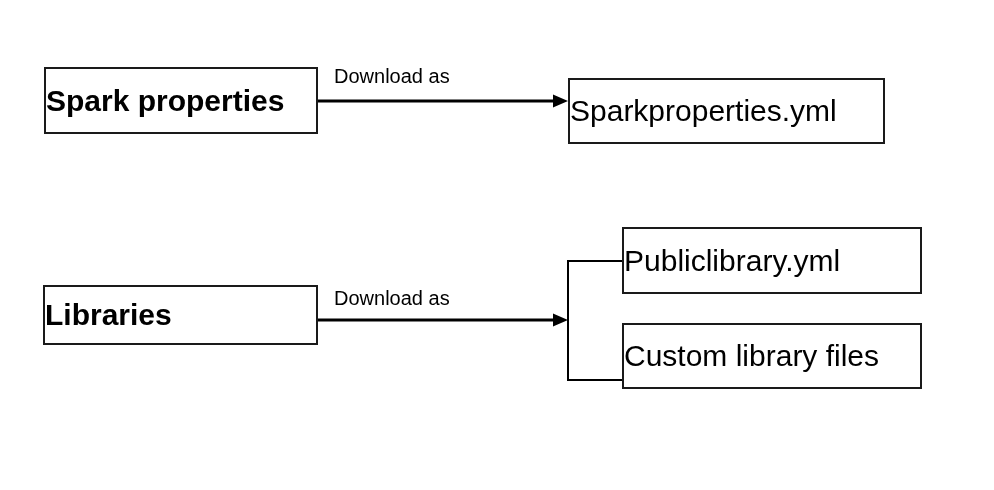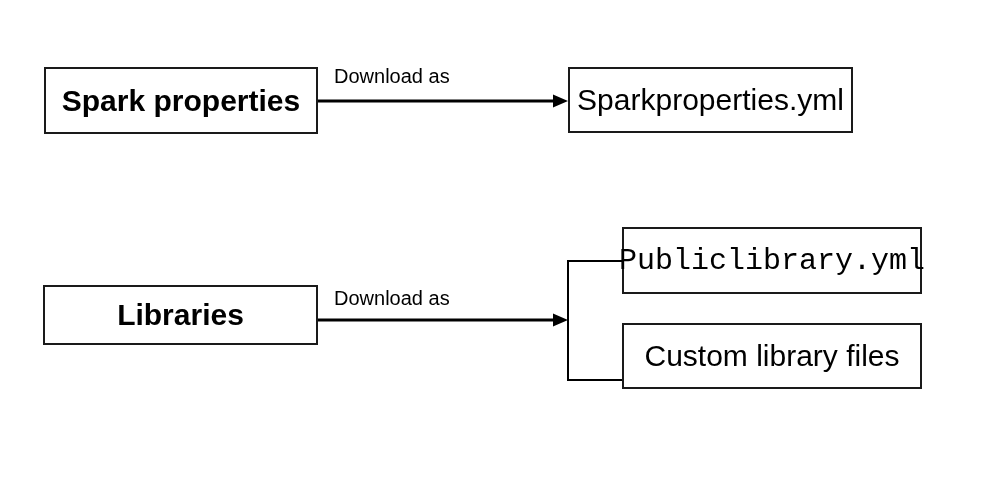--- a/index.html
+++ b/index.html
@@ -24,39 +24,39 @@
   }
   .node {
     position: absolute;
     box-sizing: border-box;
     border: 2px solid #1a1a1a;
     background: #ffffff;
     color: #000000;
     font-size: 30px;
     display: flex;
     align-items: center;
-    justify-content: center;
+    justify-content: flex-start;
     white-space: nowrap;
   }
   .node.bold {
     font-weight: bold;
   }
   .edge-label {
     position: absolute;
     font-size: 20px;
     line-height: 24px;
     color: #000000;
     text-align: left;
     white-space: nowrap;
   }
   
   #node-spark-properties   { left: 44px;  top: 67px;  width: 274px; height: 67px; }
-  #node-sparkproperties-yml{ left: 568px; top: 67px;  width: 285px; height: 66px; }
+  #node-sparkproperties-yml{ left: 568px; top: 78px;  width: 317px; height: 66px; }
   #node-libraries          { left: 43px;  top: 285px; width: 275px; height: 60px; }
-  #node-publiclibrary-yml  { left: 622px; top: 227px; width: 300px; height: 67px; font-family: Liberation Mono, monospace; }
+  #node-publiclibrary-yml  { left: 622px; top: 227px; width: 300px; height: 67px; }
   #node-custom-library-files{ left: 622px; top: 323px; width: 300px; height: 66px; }
   
   #edge-label-1 { left: 334px; top: 64px;  width: 200px; }
   #edge-label-2 { left: 334px; top: 286px; width: 200px; }
 </style>
 </head>
 <body>
 
 <div class="canvas">
 

